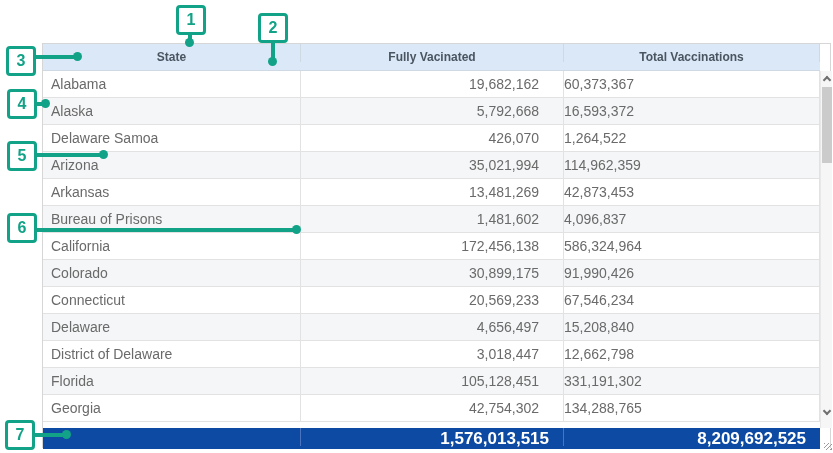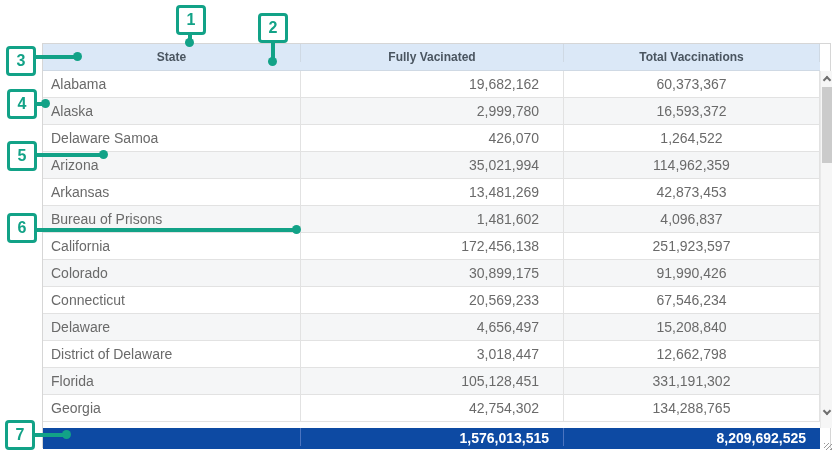--- a/index.html
+++ b/index.html
@@ -29,27 +29,27 @@
   .col-fully{width:263px;}
   .col-total{width:256px;}
 
   .tbody{position:absolute;left:0;top:27px;width:777px;}
   .trow{display:flex;height:27px;background:#ffffff;border-bottom:1px solid var(--grid-line);}
   .trow.alt{background:var(--row-alt);}
   .cell{height:26px;line-height:26px;font-size:14px;color:var(--cell-text);
     border-right:1px solid var(--grid-line);white-space:nowrap;overflow:hidden;}
   .c-state{width:258px;padding-left:8px;text-align:left;}
   .c-fully{width:263px;padding-right:24px;text-align:right;}
-  .c-total{width:256px;text-align:center;}
+  .c-total{width:256px;text-align:left;}
 
   .partial-row{position:absolute;left:0;top:378px;width:777px;height:6px;background:#fff;}
 
   .total-row{position:absolute;left:0;top:384px;width:777px;height:21px;display:flex;
     background:var(--total-bg);}
-  .tcell{height:18px;line-height:21px;font-size:14px;font-weight:bold;color:#ffffff;
+  .tcell{height:18px;line-height:21px;font-size:17px;font-weight:bold;color:#ffffff;
     text-align:right;border-right:1px solid var(--total-divider);}
   .tcell:last-child{border-right:none;}
   .t-state{width:258px;}
   .t-fully{width:263px;padding-right:14px;}
   .t-total{width:256px;padding-right:14px;}
 
   
   .vscroll{position:absolute;left:777px;top:27px;width:12px;height:357px;background:#f6f6f6;
     border-left:1px solid #e8e8e8;}
   .vthumb{position:absolute;left:1px;top:16px;width:10px;height:76px;background:#cbcbcb;}
@@ -81,21 +81,21 @@
 
     <div class="tbody">
   <div class="trow">
     <div class="cell c-state">Alabama</div>
     <div class="cell c-fully">19,682,162</div>
     <div class="cell c-total">60,373,367</div>
   </div>
 
   <div class="trow alt">
     <div class="cell c-state">Alaska</div>
-    <div class="cell c-fully">2,999,780</div>
+    <div class="cell c-fully">5,792,668</div>
     <div class="cell c-total">16,593,372</div>
   </div>
 
   <div class="trow">
     <div class="cell c-state">Delaware Samoa</div>
     <div class="cell c-fully">426,070</div>
     <div class="cell c-total">1,264,522</div>
   </div>
 
   <div class="trow alt">
@@ -112,21 +112,21 @@
 
   <div class="trow alt">
     <div class="cell c-state">Bureau of Prisons</div>
     <div class="cell c-fully">1,481,602</div>
     <div class="cell c-total">4,096,837</div>
   </div>
 
   <div class="trow">
     <div class="cell c-state">California</div>
     <div class="cell c-fully">172,456,138</div>
-    <div class="cell c-total">251,923,597</div>
+    <div class="cell c-total">586,324,964</div>
   </div>
 
   <div class="trow alt">
     <div class="cell c-state">Colorado</div>
     <div class="cell c-fully">30,899,175</div>
     <div class="cell c-total">91,990,426</div>
   </div>
 
   <div class="trow">
     <div class="cell c-state">Connecticut</div>

